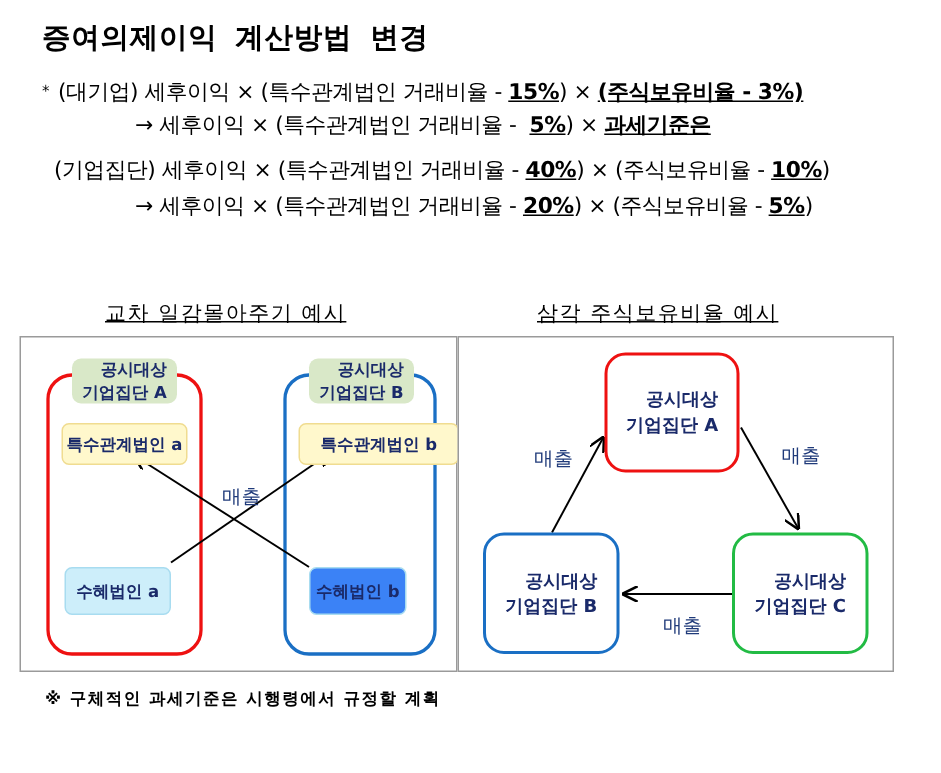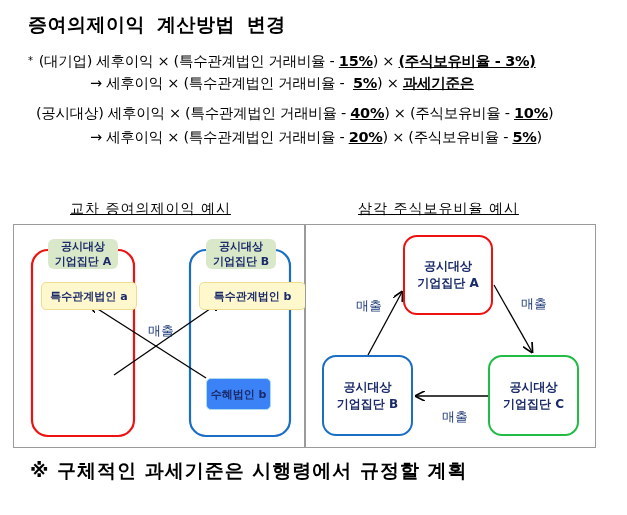--- a/index.html
+++ b/index.html
@@ -18,52 +18,52 @@
   .u { text-decoration: underline; font-weight: bold; }
   .star { font-size: 10px; vertical-align: 2px; margin-right: 6px; }
   .sec-title {
     position: absolute; font-family: "DejaVu Serif", serif; font-size: 14px;
     text-decoration: underline; letter-spacing: 1px;
   }
   .panel {
     position: absolute; top: 224px; height: 224px; border: 1px solid #9a9a9a; background: #fff;
   }
   .box {
-    position: absolute; display: flex; align-items: center; justify-content: center; text-align: center;
+    position: absolute; display: flex; align-items: center; justify-content: center; text-align: right;
     font-weight: bold; color: #1a2a6a; font-size: 11px; line-height: 15px;
   }
   .sales {
     position: absolute; font-weight: normal; color: #1f3a7a; font-size: 13px;
   }
   .note {
-    position: absolute; left: 30px; top: 458px; font-size: 19px; font-weight: bold; letter-spacing: 1px;
+    position: absolute; left: 30px; top: 458px; font-size: 11px; font-weight: bold; letter-spacing: 1px;
   }
   svg { position: absolute; left: 0; top: 0; }
 </style>
 </head>
 <body>
 
 <div class="title">증여의제이익 계산방법 변경</div>
 
 <div class="line" style="left:28px; top:52px;">
   <span class="star">*</span><span>(대기업)</span>
   <span>세후이익 × (특수관계법인 거래비율 - </span><span class="u">15%</span><span>) × </span><span class="u">(주식보유비율 - 3%)</span>
 </div>
 <div class="line" style="left:90px; top:74px;">
   <span>→ 세후이익 × (특수관계법인 거래비율 - </span>&nbsp;<span class="u">5%</span><span>) × </span><span class="u">과세기준은</span>
 </div>
 <div class="line" style="left:36px; top:104px;">
-  <span>(공시대상)</span>
+  <span>(기업집단)</span>
   <span>세후이익 × (특수관계법인 거래비율 - </span><span class="u">40%</span><span>) × (주식보유비율 - </span><span class="u">10%</span><span>)</span>
 </div>
 <div class="line" style="left:90px; top:128px;">
   <span>→ 세후이익 × (특수관계법인 거래비율 - </span><span class="u">20%</span><span>) × (주식보유비율 - </span><span class="u">5%</span><span>)</span>
 </div>
 
-<div class="sec-title" style="left:70px; top:200px;">교차 증여의제이익 예시</div>
+<div class="sec-title" style="left:70px; top:200px;">교차 일감몰아주기 예시</div>
 <div class="sec-title" style="left:358px; top:200px;">삼각 주식보유비율 예시</div>
 
 <div class="panel" style="left:13px; width:292px;">
   <svg width="292" height="224">
     <defs>
       <marker id="arr" markerWidth="8" markerHeight="8" refX="7" refY="4" orient="auto">
         <path d="M0,0 L8,4 L0,8" fill="none" stroke="#000" stroke-width="1.3"></path>
       </marker>
     </defs>
 
@@ -80,23 +80,24 @@
         <div>공시대상</div>
         <div>기업집단 A</div>
       </div>
   </div>
   <div class="box" style="left:192px; top:14px; width:70px; height:30px; background:#d9e8c8; border-radius:6px;">
     <div>
         <div>공시대상</div>
         <div>기업집단 B</div>
       </div>
   </div>
-  <div class="box" style="left:27px; top:57px; width:96px; height:28px; background:#fff8cc; border:1px solid #f0dc90; border-radius:5px;">특수관계법인 a</div>
+  <div class="box" style="left:27px; top:57px; width:84px; height:28px; background:#fff8cc; border:1px solid #f0dc90; border-radius:5px;">특수관계법인 a</div>
   <div class="box" style="left:185px; top:57px; width:107px; height:28px; background:#fff8cc; border:1px solid #f0dc90; border-radius:5px;">특수관계법인 b</div>
   <div class="sales" style="left:134px; top:97px;">매출</div>
+  <div class="box" style="left:29px; top:153px; width:71px; height:32px; background:#cdeefa; border:1px solid #a8dcf0; border-radius:5px;">수혜법인 a</div>
   <div class="box" style="left:192px; top:153px; width:65px; height:32px; background:#3b82f6; border:1px solid #a8dcf0; border-radius:5px;">수혜법인 b</div>
 </div>
 
 <div class="panel" style="left:305px; width:291px;">
   <svg width="291" height="224">
     <defs>
       <marker id="arr2" markerWidth="8" markerHeight="8" refX="7" refY="4" orient="auto">
         <path d="M0,0 L8,4 L0,8" fill="none" stroke="#000" stroke-width="1.3"></path>
       </marker>
     </defs>

